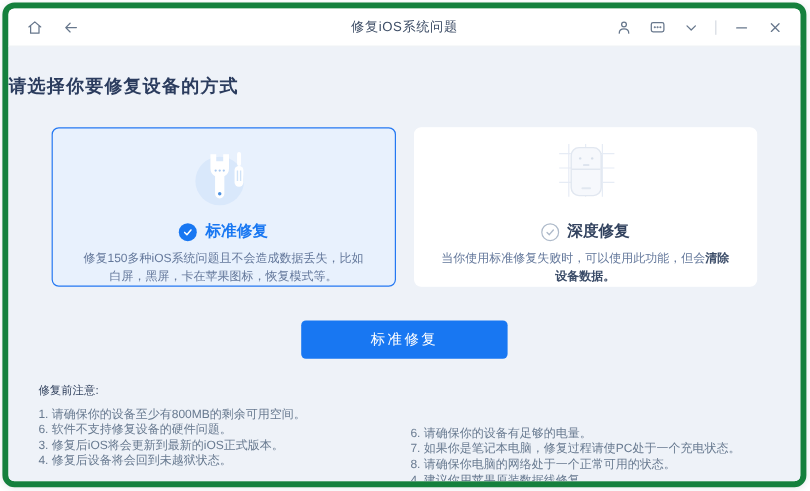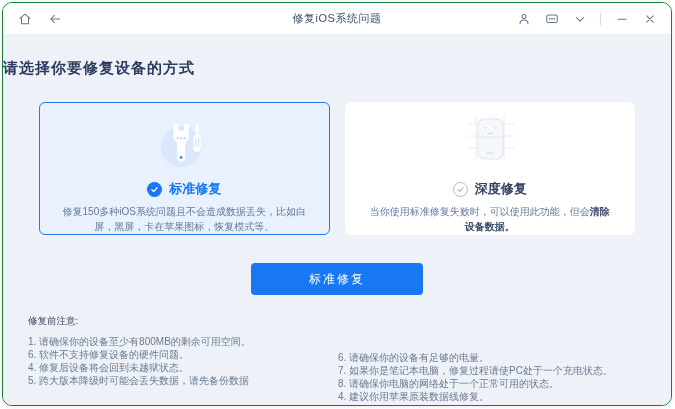--- a/index.html
+++ b/index.html
@@ -1,19 +1,19 @@
 <!DOCTYPE html>
 <html><head>
 <meta charset="utf-8">
 <style>
   * { margin:0; padding:0; box-sizing:border-box; }
   html,body { width:675px; height:409px; background:#ffffff; font-family:"Liberation Sans","DejaVu Sans",sans-serif; }
   .window {
     position:absolute; left:2px; top:2px; width:670px; height:404px;
-    background:#ffffff; border:1px solid #15803d; border-radius:10px;
+    background:#ffffff; border:5px solid #15803d; border-radius:10px;
     box-shadow:0 1px 5px rgba(40,60,90,0.10); overflow:hidden;
   }
   
   .titlebar {
     position:relative; height:32px; background:#ffffff;
     display:flex; align-items:center; padding:0 14px;
     border-bottom:1px solid #eceff3;
   }
   .tb-left { display:flex; align-items:center; gap:15px; z-index:2; }
   .tb-title {
@@ -183,22 +183,22 @@
     </div>
 
     <button class="action-btn">标准修复</button>
 
     <div class="notes">
       <div class="notes-title">修复前注意:</div>
       <div class="notes-cols">
         <div class="notes-col left">
           <div>1. 请确保你的设备至少有800MB的剩余可用空间。</div>
           <div>6. 软件不支持修复设备的硬件问题。</div>
+          <div>3. 修复后iOS将会更新到最新的iOS正式版本。</div>
           <div>4. 修复后设备将会回到未越狱状态。</div>
-          <div>5. 跨大版本降级时可能会丢失数据，请先备份数据</div>
         </div>
         <div class="notes-col right">
           <div>6. 请确保你的设备有足够的电量。</div>
           <div>7. 如果你是笔记本电脑，修复过程请使PC处于一个充电状态。</div>
           <div>8. 请确保你电脑的网络处于一个正常可用的状态。</div>
           <div>4. 建议你用苹果原装数据线修复。</div>
         </div>
       </div>
     </div>
 

